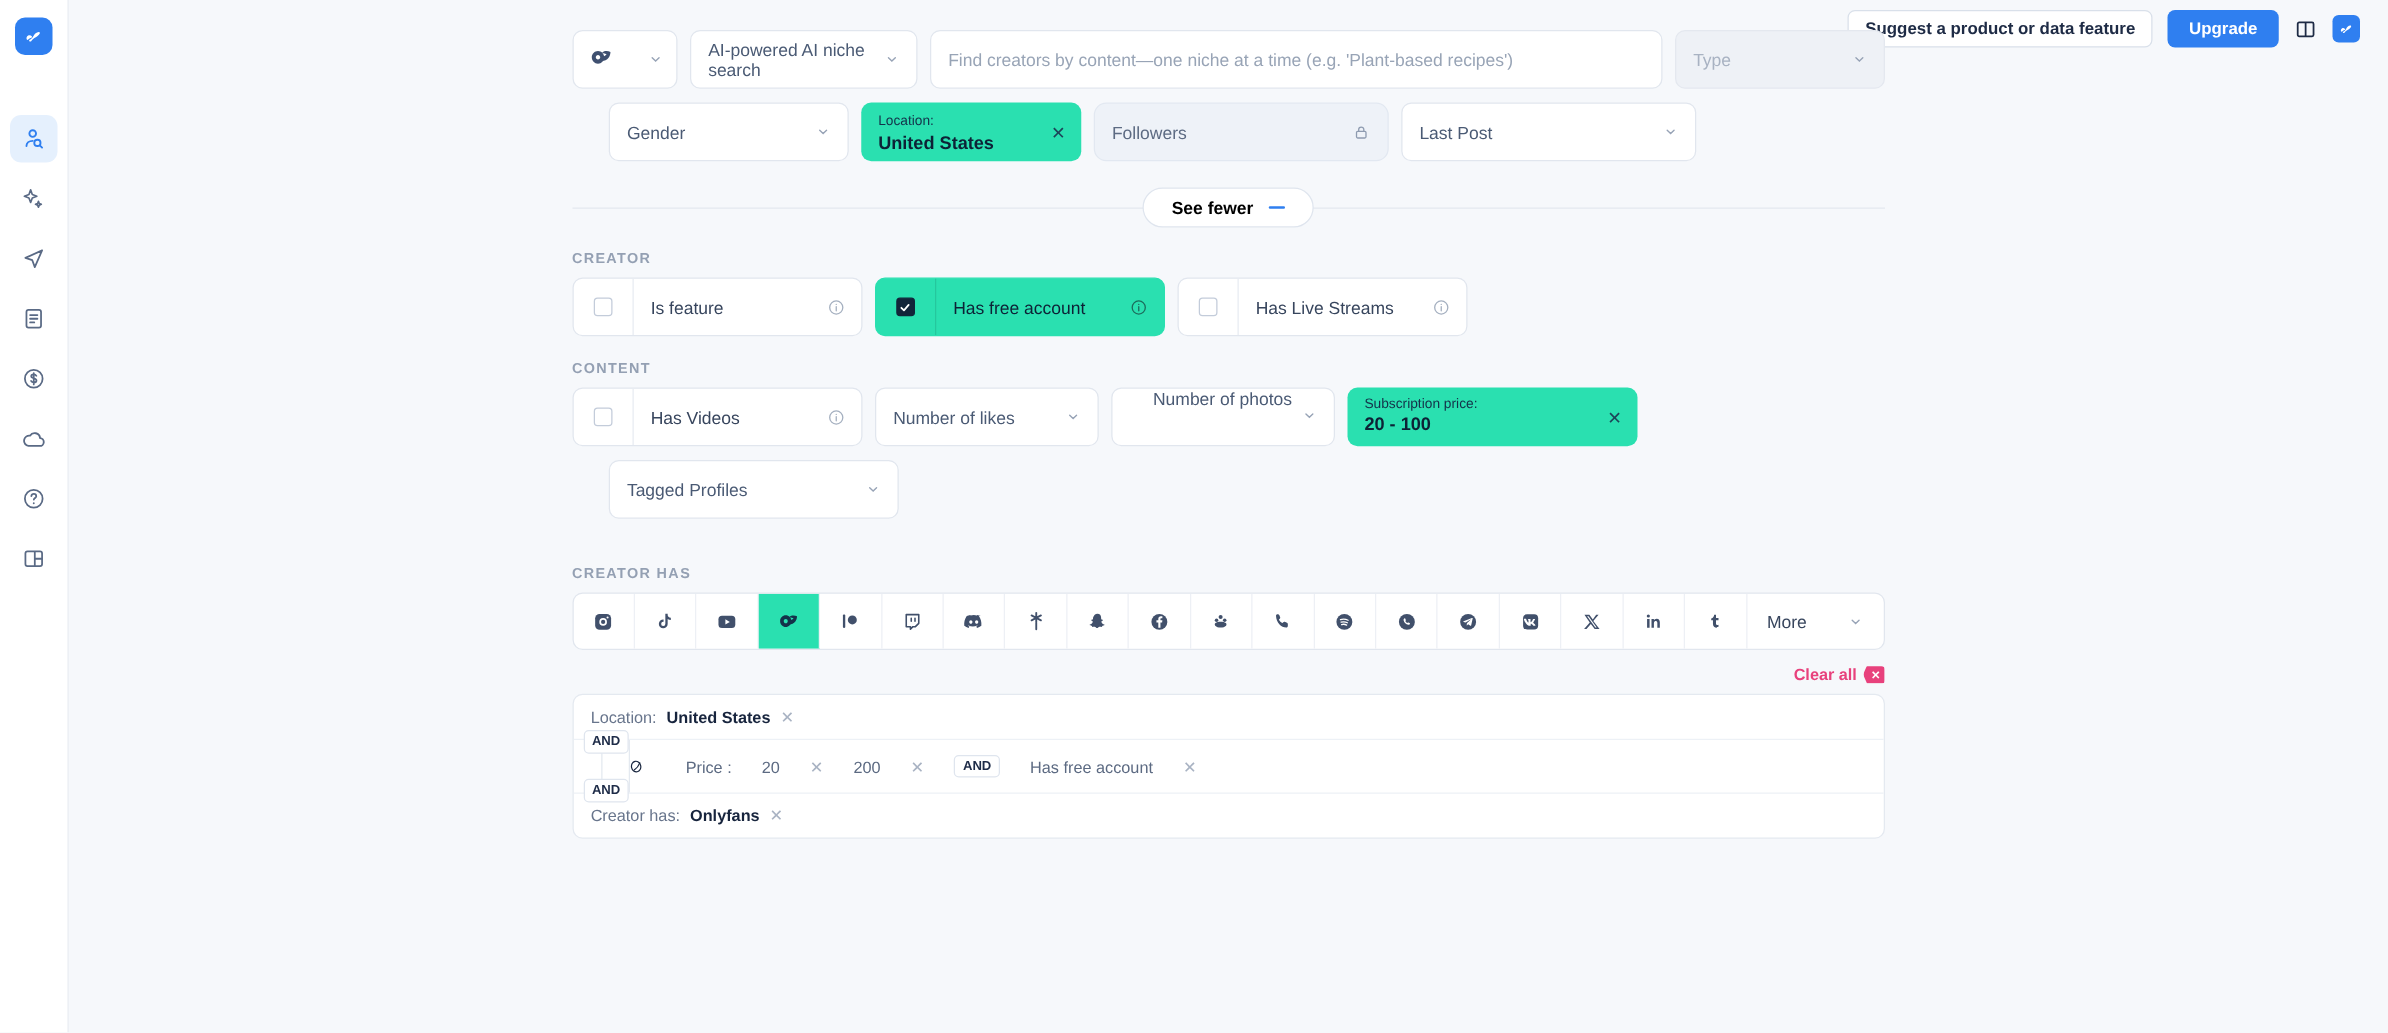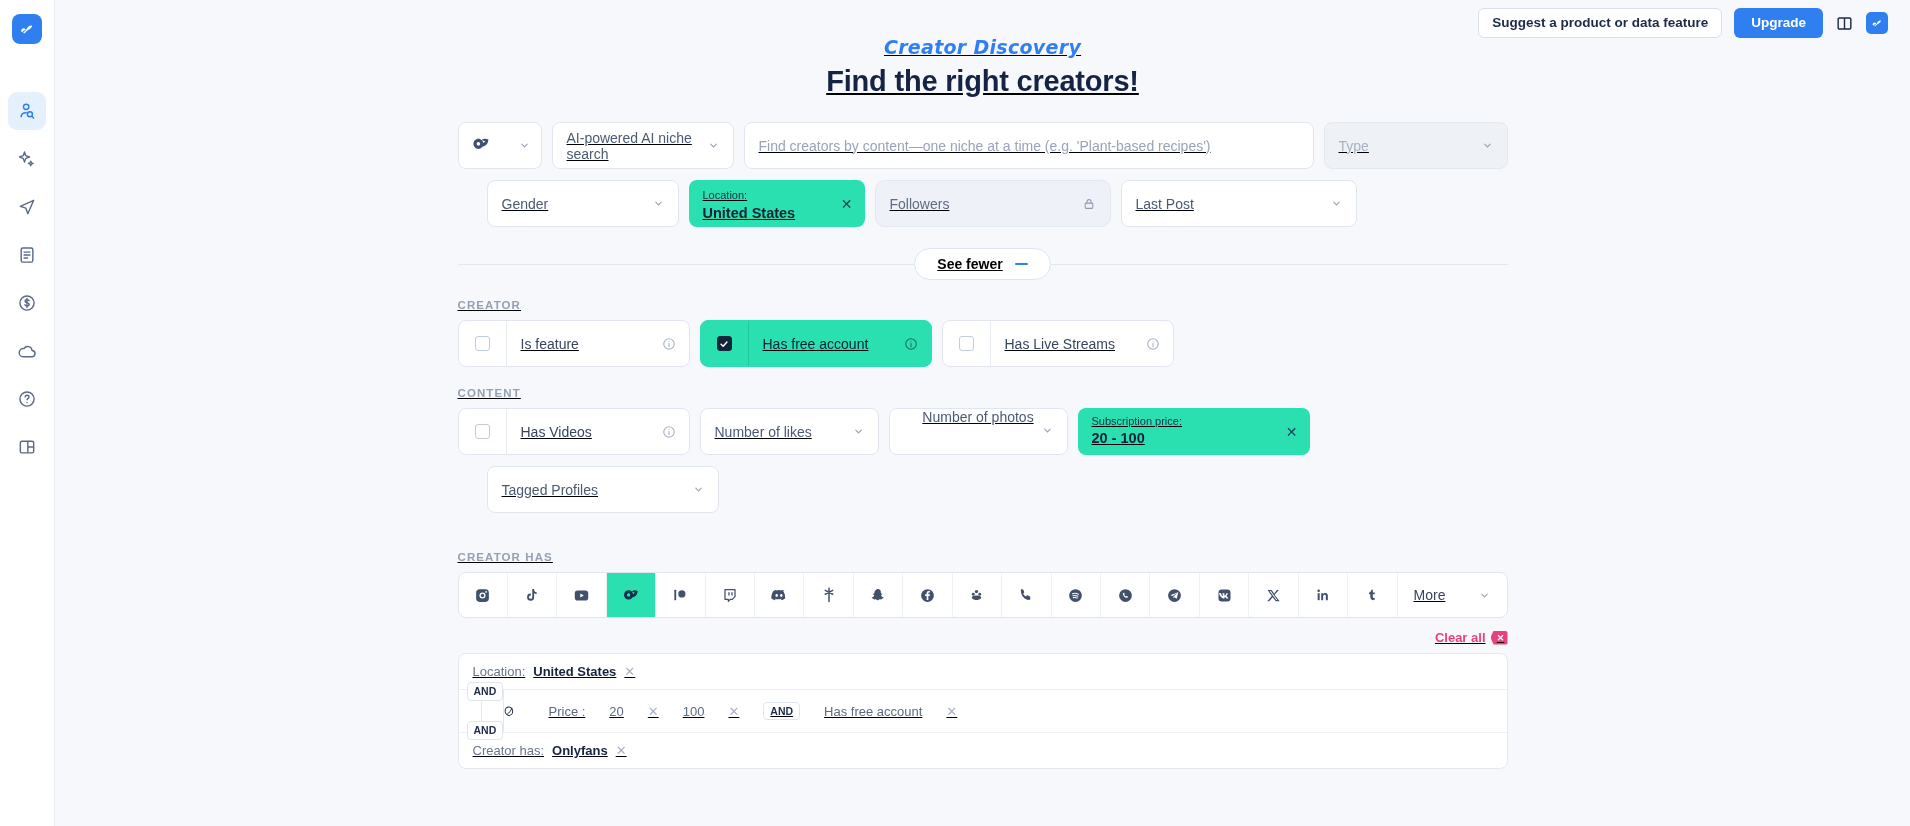--- a/index.html
+++ b/index.html
@@ -29,21 +29,21 @@
   .rail-item {
     width: 38px; height: 38px; border-radius: 9px;
     display: flex; align-items: center; justify-content: center;
     margin-bottom: 10px;
     color: #5a6a85;
   }
   .rail-item.active { background: #e5f0fd; color: #2f7ff0; }
   .rail-item svg { display: block; }
 
   
-  .page { flex: 1; position: relative; height: 826px; overflow: hidden; text-decoration: underline; }
+  .page { flex: 1; position: relative; height: 826px; overflow: hidden; }
 
   .topbar {
     position: absolute; top: 0; right: 0; height: 38px;
     display: flex; align-items: center; gap: 12px;
     padding-right: 22px; padding-top: 8px;
   }
   .btn-suggest {
     background: #ffffff; border: 1px solid #d9e0ea; border-radius: 6px;
     font-size: 13.5px; color: #1e2b45; font-weight: 700;
     padding: 7px 13px; line-height: 1; white-space: nowrap;
@@ -81,21 +81,21 @@
     height: 47px; background: #fff; border: 1px solid #e1e6ee;
     border-radius: 8px; display: flex; align-items: center;
     padding: 0 14px; font-size: 14px; color: #4a5a74;
     position: relative;
   }
   .ctl .chev { margin-left: auto; color: #97a3b6; display: flex; }
   .ctl.sel-plat { width: 84px; padding: 0 11px; }
   .ctl.sel-mode { width: 182px; }
   .ctl.searchbox { flex: 1; color: #98a4b6; }
   .ctl.type {
-    width: 184px; background: #eef1f6; border-color: #e4e8ef; color: #a8b2c2;
+    width: 168px; background: #eef1f6; border-color: #e4e8ef; color: #a8b2c2;
   }
   .ctl.gender { width: 192px; }
   .ctl.followers {
     width: 236px; background: #eef2f8; border-color: #e2e8f1; color: #5d6b83; border-radius: 10px;
   }
   .ctl.lastpost { width: 236px; }
   .ctl.language { width: 182px; }
 
   .chip-active {
     width: 176px; height: 47px; border-radius: 8px;
@@ -311,24 +311,20 @@
       </svg>
     </span>
     <span class="icon-chip">
       <svg width="13" height="13" viewBox="0 0 24 24" fill="#fff">
         <path d="M6 16c2-1 4-3 5-5 1.3-2.6 3.2-4.2 6-4.6.9-.1 1.6.8 1.2 1.6-1 2-2.7 3.4-4.6 4.4-2.3 1.2-4 2.6-5.2 4.4-.5.8-1.8.7-2.2-.2-.3-.6-.1-1.3.8-1.6z"></path>
         <path d="M5 10.5c1.6-.8 3.1-.3 4.1.9.5.6.2 1.5-.6 1.7-1.5.3-2.6 1-3.4 2-.5.6-1.5.4-1.8-.3-.5-1.4-.1-3.2 1.7-4.3z"></path>
       </svg>
     </span>
   </div>
 
-  <div class="headings">
-    <div class="kicker">Creator Discovery</div>
-    <div class="title">Find the right creators!</div>
-  </div>
 
   <div class="panel">
 
     <div class="row">
       <div class="ctl sel-plat">
         <span>
           <svg width="21" height="21" viewBox="0 0 32 32" fill="#3f5070">
             <path d="M12.8 7.2c-4.2 0-7.6 3.5-7.6 7.8s3.4 7.8 7.6 7.8 7.6-3.5 7.6-7.8-3.4-7.8-7.6-7.8zm0 10.6c-1.5 0-2.7-1.3-2.7-2.8s1.2-2.8 2.7-2.8 2.7 1.3 2.7 2.8-1.2 2.8-2.7 2.8z"></path>
             <path d="M21.6 7.4c-1.7.3-3 1-3.9 2.3 2.3.3 4.2.8 5.6 1.5-1.1 1.4-2.6 2.3-4.6 2.8l-1.4 5.6c3.6-.4 6.4-1.7 8.2-3.9 1.6-1.9 2.4-4.3 2.5-7.2-1.9-1-4.1-1.4-6.4-1.1z"></path>
           </svg>
@@ -656,21 +652,21 @@
       <div class="qb-inner">
         <span class="of-mark">
           <svg width="17" height="17" viewBox="0 0 32 32" fill="none" stroke="currentColor" stroke-width="1.8">
             <ellipse cx="13" cy="15.5" rx="7" ry="8" transform="rotate(-12 13 15.5)"></ellipse>
             <path d="M10.5 20.5c3-2 6-5.5 8-10.5" stroke-linecap="round"></path>
           </svg>
         </span>
         <span class="k">Price :</span>
         <span class="v">20</span>
         <span class="qb-x">✕</span>
-        <span class="v">100</span>
+        <span class="v">200</span>
         <span class="qb-x">✕</span>
         <span class="and-inline">AND</span>
         <span class="v">Has free account</span>
         <span class="qb-x">✕</span>
       </div>
       <span class="and-tag and-bot">AND</span>
     </div>
 
     <div class="qb-row qb-sep">
       <span class="k">Creator has:</span>

